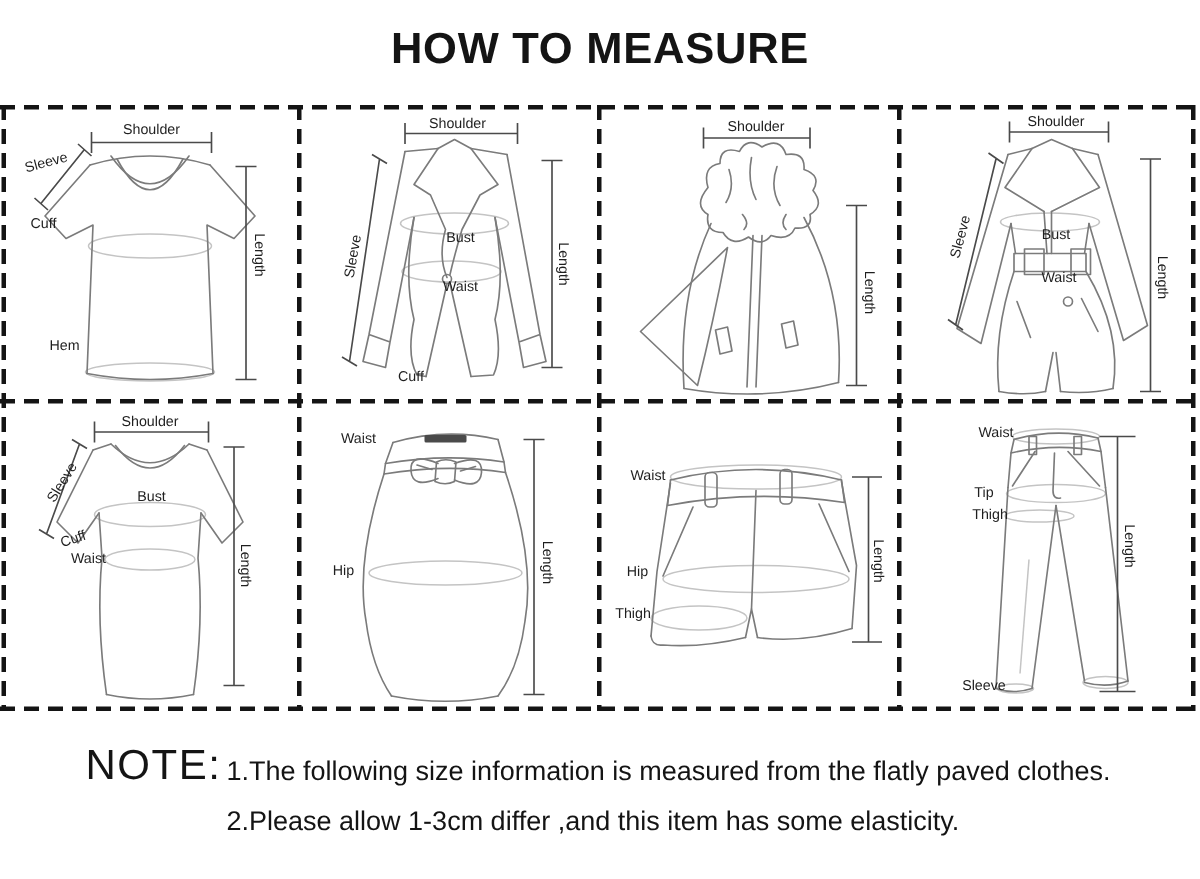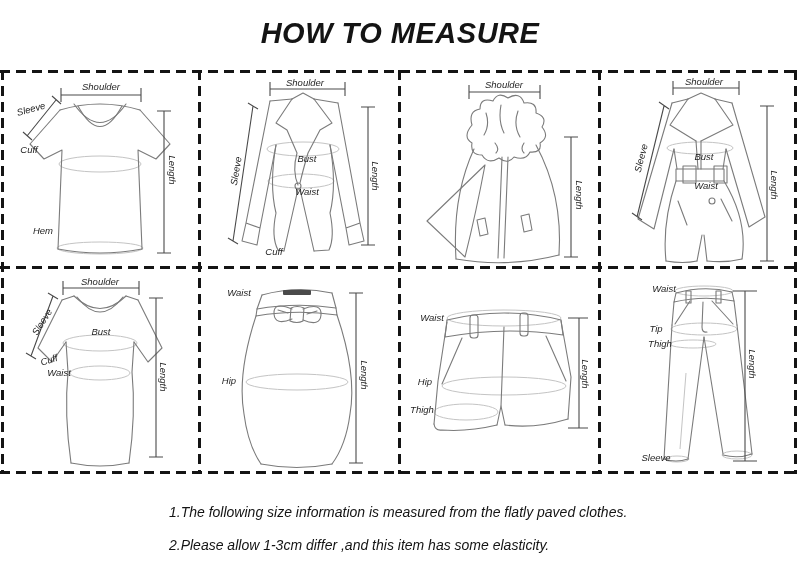--- a/index.html
+++ b/index.html
@@ -1,34 +1,34 @@
 <!DOCTYPE html>
 <html style="--ink: #141414; --garment_line: #7b7b7b; --light_line: #c4c4c4; --measure_line: #4a4a4a; --label_text: #1f1f1f; --background: #ffffff;"><head>
 <meta charset="utf-8">
 <style>
   html,body{margin:0;padding:0;background:#fff;}
   .page{position:relative;width:800px;height:586px;background:var(--background,#fff);
-        font-family:"Liberation Sans",sans-serif;overflow:hidden;font-style:italic;}
+        font-family:"Liberation Sans",sans-serif;overflow:hidden;}
   .title{position:absolute;top:19px;left:0;width:800px;text-align:center;
          font-size:29px;font-weight:bold;letter-spacing:.5px;color:var(--ink,#111);line-height:1;}
   .hdash{position:absolute;left:0;width:800px;height:3px;
          background:repeating-linear-gradient(90deg,var(--ink,#161616) 0 10px,transparent 10px 16px);}
   .vdash{position:absolute;top:70px;height:404px;width:3px;
          background:repeating-linear-gradient(180deg,var(--ink,#161616) 0 10px,transparent 10px 16px);}
   .panel{position:absolute;width:196px;}
   .panel svg{position:absolute;left:0;top:0;width:100%;height:100%;}
   .g{stroke:var(--garment_line,#7b7b7b);fill:none;stroke-width:1.1;stroke-linecap:round;stroke-linejoin:round;}
   .lt{stroke:var(--light_line,#c4c4c4);fill:none;stroke-width:1;}
   .m{stroke:var(--measure_line,#4a4a4a);fill:none;stroke-width:1.1;stroke-linecap:butt;}
   .bar{fill:var(--measure_line,#4a4a4a);stroke:none;}
   .lbl{position:absolute;font-size:9.5px;line-height:1;color:var(--label_text,#1f1f1f);
        white-space:nowrap;transform:translate(-50%,-50%) rotate(var(--r,0deg));}
   .note-head{position:absolute;left:57px;top:492px;font-size:28px;line-height:1.25;
              color:var(--ink,#141414);letter-spacing:1px;}
-  .note-line{position:absolute;left:169px;font-size:14px;line-height:1;color:var(--ink,#141414);}
+  .note-line{position:absolute;left:151px;font-size:18px;line-height:1;color:var(--ink,#141414);}
   .nl1{top:505px;} .nl2{top:538px;}
 </style>
 </head>
 <body>
 
 <div class="page">
 
   <div class="title">HOW TO MEASURE</div>
 
   <div class="hdash" style="top:70px"></div>
@@ -271,16 +271,17 @@
         <path d="M145,22 L145,192 M133,22 L157,22 M133,192 L157,192"></path>
       </g>
     </svg>
     <span class="lbl" style="left:64px;top:20px">Waist</span>
     <span class="lbl" style="left:56px;top:60px">Tip</span>
     <span class="lbl" style="left:60px;top:75px">Thigh</span>
     <span class="lbl" style="left:56px;top:189px">Sleeve</span>
     <span class="lbl" style="left:152px;top:95px;--r:90deg">Length</span>
   </div>
 
+  <div class="note-head">NOTE:</div>
   <div class="note-line nl1">1.The following size information is measured from the flatly paved clothes.</div>
   <div class="note-line nl2">2.Please allow 1-3cm differ ,and this item has some elasticity.</div>
 
 </div>
 
 </body></html>

